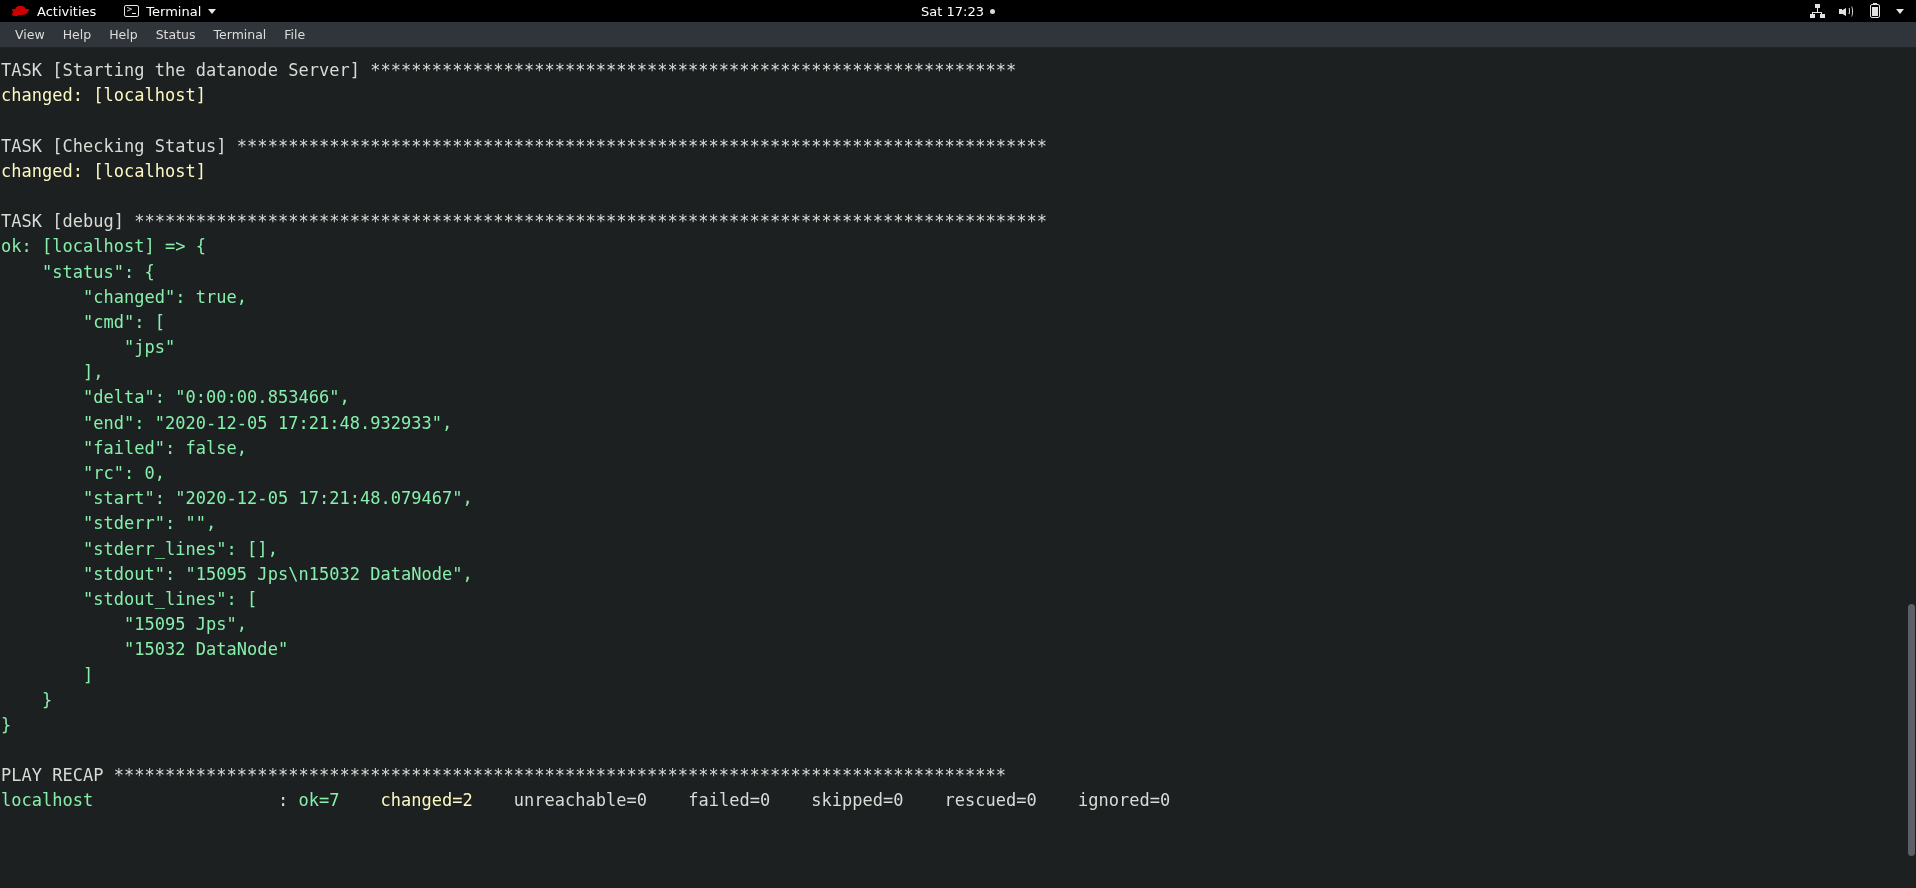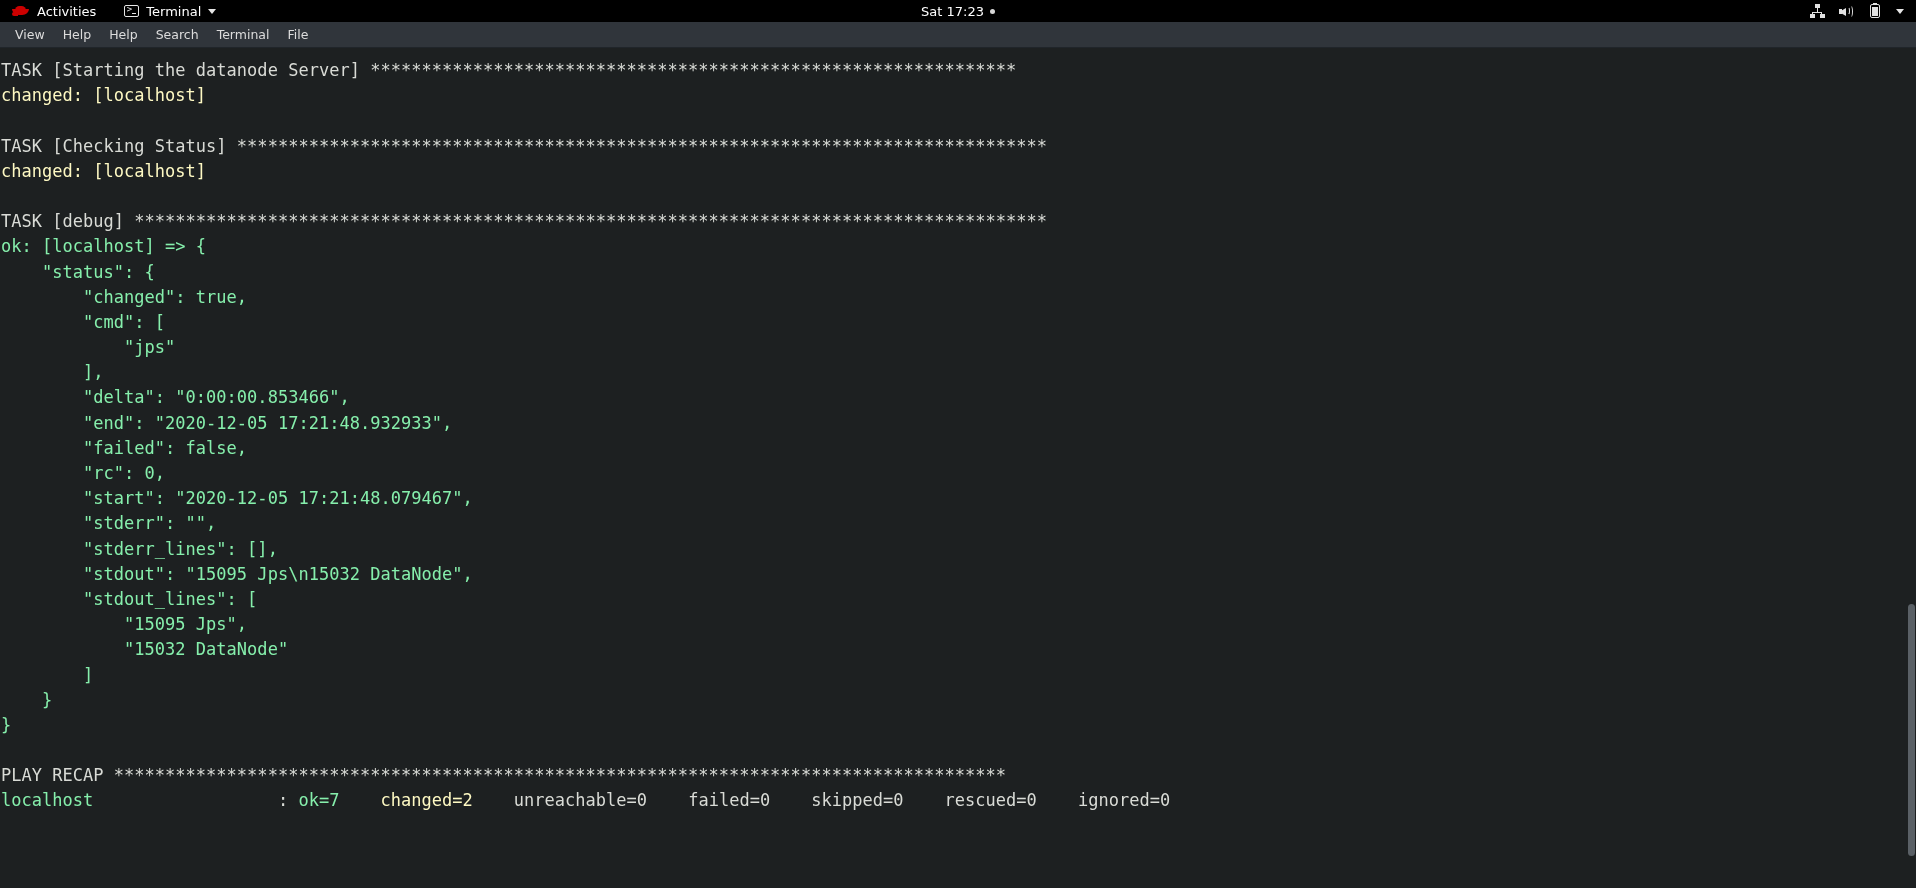--- a/index.html
+++ b/index.html
@@ -236,21 +236,21 @@
   </div>
 </div>
 
 <div id="window">
 
 
   <div id="menubar">
     <span class="menu-item">View</span>
     <span class="menu-item">Help</span>
     <span class="menu-item">Help</span>
-    <span class="menu-item">Search</span>
+    <span class="menu-item">Status</span>
     <span class="menu-item">Terminal</span>
     <span class="menu-item">File</span>
   </div>
 
   <div id="term">
     <div id="term-lines"><div class="ln c-white">TASK [Starting the datanode Server] ***************************************************************</div><div class="ln c-yellow">changed: [localhost]</div><div class="ln c-white">&nbsp;</div><div class="ln c-white">TASK [Checking Status] *******************************************************************************</div><div class="ln c-yellow">changed: [localhost]</div><div class="ln c-white">&nbsp;</div><div class="ln c-white">TASK [debug] *****************************************************************************************</div><div class="ln c-green">ok: [localhost] =&gt; {</div><div class="ln c-green">    "status": {</div><div class="ln c-green">        "changed": true,</div><div class="ln c-green">        "cmd": [</div><div class="ln c-green">            "jps"</div><div class="ln c-green">        ],</div><div class="ln c-green">        "delta": "0:00:00.853466",</div><div class="ln c-green">        "end": "2020-12-05 17:21:48.932933",</div><div class="ln c-green">        "failed": false,</div><div class="ln c-green">        "rc": 0,</div><div class="ln c-green">        "start": "2020-12-05 17:21:48.079467",</div><div class="ln c-green">        "stderr": "",</div><div class="ln c-green">        "stderr_lines": [],</div><div class="ln c-green">        "stdout": "15095 Jps\n15032 DataNode",</div><div class="ln c-green">        "stdout_lines": [</div><div class="ln c-green">            "15095 Jps",</div><div class="ln c-green">            "15032 DataNode"</div><div class="ln c-green">        ]</div><div class="ln c-green">    }</div><div class="ln c-green">}</div><div class="ln c-white">&nbsp;</div><div class="ln c-white">PLAY RECAP ***************************************************************************************</div><div class="ln"><span class="c-green">localhost</span><span class="c-white">                  : </span><span class="c-green">ok=7</span><span class="c-white">    </span><span class="c-yellow">changed=2</span><span class="c-white">    </span><span class="c-white">unreachable=0</span><span class="c-white">    </span><span class="c-white">failed=0</span><span class="c-white">    </span><span class="c-white">skipped=0</span><span class="c-white">    </span><span class="c-white">rescued=0</span><span class="c-white">    </span><span class="c-white">ignored=0</span></div></div>
     <div id="scrollbar">
       <div id="scroll-thumb"></div>
     </div>
   </div>

